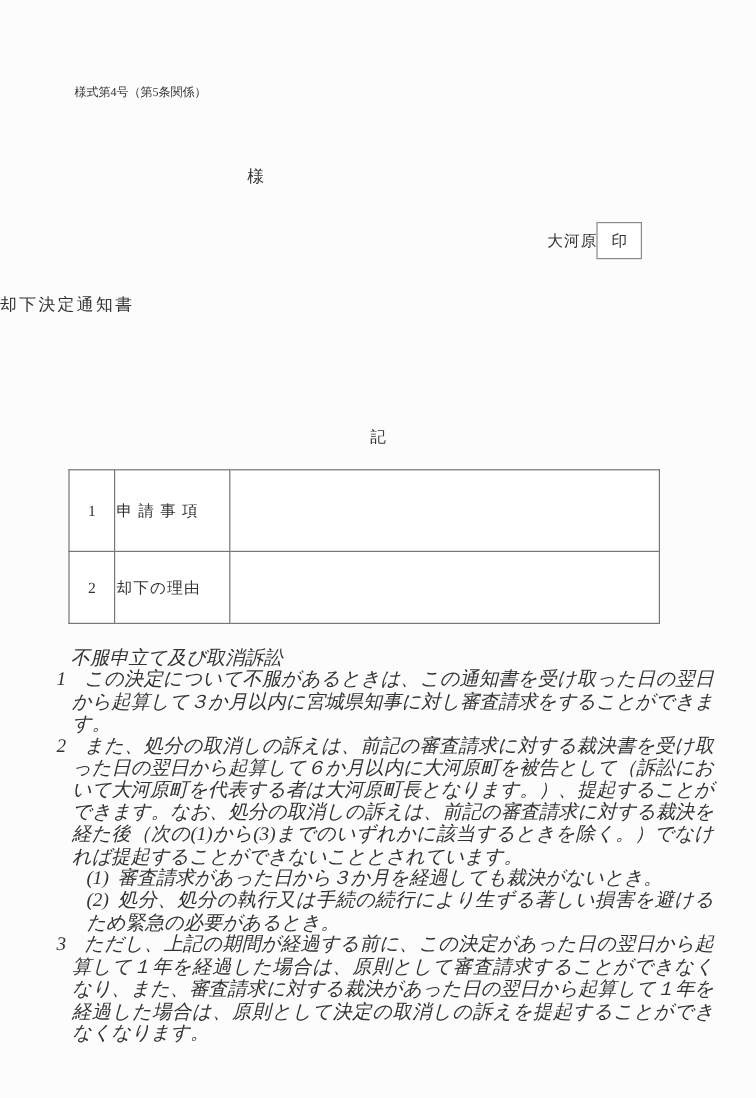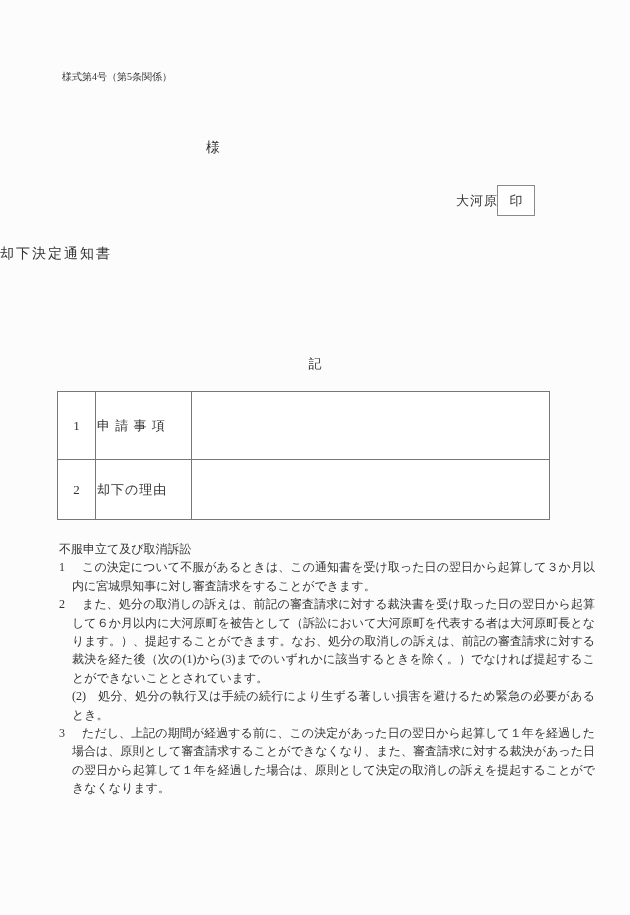--- a/index.html
+++ b/index.html
@@ -34,24 +34,24 @@
     font-size:13px;color:#333;
   }
   table.main td{border:1px solid #777;background:#fff;}
   td.c-no{width:35px;text-align:center;}
   td.c-label{width:93px;letter-spacing:1px;}
   td.c-value{width:auto;}
   tr.r1{height:68px;}
   tr.r2{height:60px;}
   .appeal{
     position:absolute;left:47px;top:540px;width:548px;
-    font-size:12px;line-height:18.4px;text-align:justify;
+    font-size:16px;line-height:18.4px;text-align:justify;font-style:italic;
   }
   .appeal-heading{margin-left:12px;}
-  .note-item{margin-left:12px;padding-left:13px;text-indent:-13px;}
+  .note-item{padding-left:13px;text-indent:-13px;}
   .note-no{display:inline-block;width:23px;text-indent:0;}
   .sub-item{margin-left:25px;}
   .sub-no{display:inline-block;width:26px;}
 </style>
 </head>
 <body>
 
 <div class="page">
 
   <div class="form-no">様式第4号（第5条関係）</div>
@@ -83,20 +83,21 @@
     </tbody>
   </table>
 
   <div class="appeal">
     <div class="appeal-heading">不服申立て及び取消訴訟</div>
 
     <div class="note-item"><span class="note-no">1</span><span>この決定について不服があるときは、この通知書を受け取った日の翌日から起算して３か月以内に宮城県知事に対し審査請求をすることができます。</span></div>
 
     <div class="note-item"><span class="note-no">2</span><span>また、処分の取消しの訴えは、前記の審査請求に対する裁決書を受け取った日の翌日から起算して６か月以内に大河原町を被告として（訴訟において大河原町を代表する者は大河原町長となります。）、提起することができます。なお、処分の取消しの訴えは、前記の審査請求に対する裁決を経た後（次の(1)から(3)までのいずれかに該当するときを除く。）でなければ提起することができないこととされています。</span></div>
 
+    <div class="sub-item"><span class="sub-no">(1)</span><span>審査請求があった日から３か月を経過しても裁決がないとき。</span></div>
 
     <div class="sub-item"><span class="sub-no">(2)</span><span>処分、処分の執行又は手続の続行により生ずる著しい損害を避けるため緊急の必要があるとき。</span></div>
 
 
     <div class="note-item"><span class="note-no">3</span><span>ただし、上記の期間が経過する前に、この決定があった日の翌日から起算して１年を経過した場合は、原則として審査請求することができなくなり、また、審査請求に対する裁決があった日の翌日から起算して１年を経過した場合は、原則として決定の取消しの訴えを提起することができなくなります。</span></div>
   </div>
 
 </div>
 
 </body></html>

